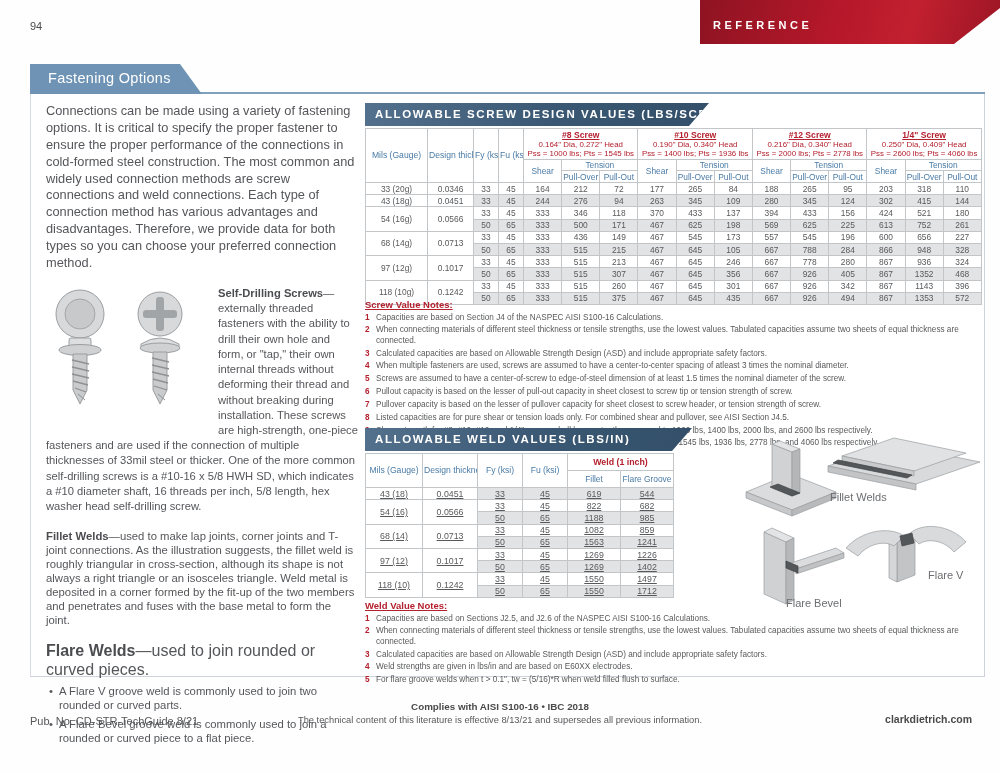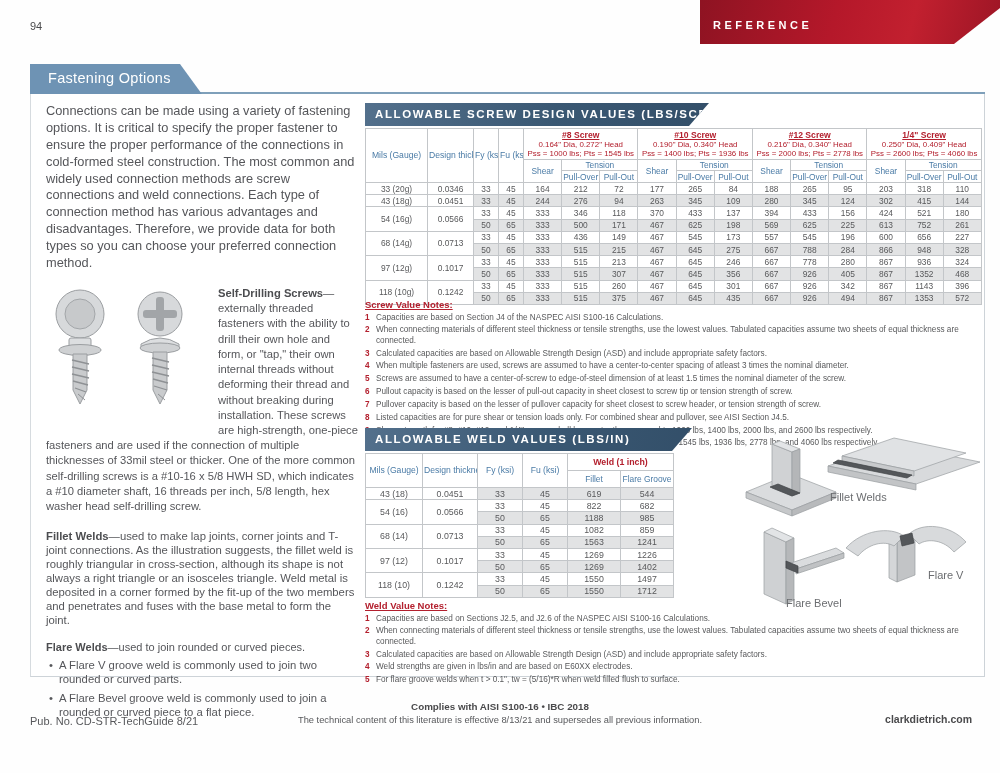--- a/index.html
+++ b/index.html
@@ -23,21 +23,21 @@
       border-left:1px solid #d6dbdf;border-right:1px solid #cdd3d8;border-bottom:1px solid #cdd3d8;
       background:#fff;}
 
   
   .left-col{position:absolute;left:46px;top:103px;width:312px;}
   .intro{font-size:12.8px;line-height:1.32;margin:0;}
   .screw-para{margin:14px 0 0 0;font-size:11.2px;line-height:1.36;}
   .screw-para svg{float:left;margin:2px 8px 2px -4px;}
   .lead{font-weight:bold;color:#4c4d50;}
   .fillet-para{margin:16px 0 0 0;font-size:11.3px;line-height:1.23;clear:both;}
-  .flare-para{margin:13px 0 0 0;font-size:11px;line-height:1.23;}
+  .flare-para{margin:13px 0 0 0;font-size:16px;line-height:1.23;}
   .bullets{margin-top:5px;}
   .bullet{position:relative;padding-left:13px;font-size:11.3px;line-height:1.23;margin-top:5px;}
   .bullet::before{content:"•";position:absolute;left:3px;top:0;color:#55565a;}
 
   
   .banner{position:absolute;color:#fff;font-weight:bold;box-sizing:border-box;height:23px;
       background:linear-gradient(100deg,#53708c 0%,#3a5873 55%,#334f69 100%);
       clip-path:polygon(0 0,100% 0,calc(100% - 20px) 100%,0 100%);
       font-size:11.5px;letter-spacing:1.6px;padding:5px 0 0 10px;white-space:nowrap;}
   .screw-banner{left:365px;top:103px;width:344px;}
@@ -52,21 +52,21 @@
   .h-left{color:#4a7ba6;font-weight:normal;font-size:8.6px;line-height:1.15;white-space:normal;}
   .h-group{color:#b3202e;font-weight:normal;height:30px;}
   .h-group .g-name{font-weight:bold;font-size:8.6px;text-decoration:underline;}
   .h-group .g-line{font-size:7.9px;line-height:1.2;}
   .h-blue{color:#4a7ba6;font-weight:normal;font-size:8.4px;}
   .h-red{color:#b3202e;font-weight:bold;font-size:8.8px;}
   .screw-table thead tr.sub1 th{height:10px;}
   .screw-table thead tr.sub2 th{height:11px;}
   .screw-table td{height:11.2px;color:#58595b;}
   .weld-table th{height:16px;}
-  .weld-table td{height:11.2px;color:#58595b;}
+  .weld-table td{height:11.2px;color:#58595b;text-decoration:underline;}
   tr.shaded td{background:#e2e3e4;}
   tr.shaded td.c-left, td.c-left{background:#fff;color:#58595b;}
 
   
   .notes{position:absolute;width:620px;}
   .screw-notes{left:365px;top:299px;}
   .weld-notes{left:365px;top:600px;width:615px;}
   .notes-title{color:#b3202e;font-size:9.5px;font-weight:bold;text-decoration:underline;}
   .note{display:flex;margin-top:2.6px;font-size:8.2px;line-height:1.25;color:#58595b;}
   .note .num{color:#b3202e;font-weight:bold;width:11px;flex:none;}
@@ -293,21 +293,21 @@
           <td>227</td>
         </tr>
         <tr class="shaded">
           <td>50</td>
           <td>65</td>
           <td>333</td>
           <td>515</td>
           <td>215</td>
           <td>467</td>
           <td>645</td>
-          <td>275</td>
+          <td>105</td>
           <td>667</td>
           <td>788</td>
           <td>284</td>
           <td>866</td>
           <td>948</td>
           <td>328</td>
         </tr>
         <tr>
           <td class="c-left" rowspan="2">97 (12g)</td>
           <td class="c-left" rowspan="2">0.1017</td>

